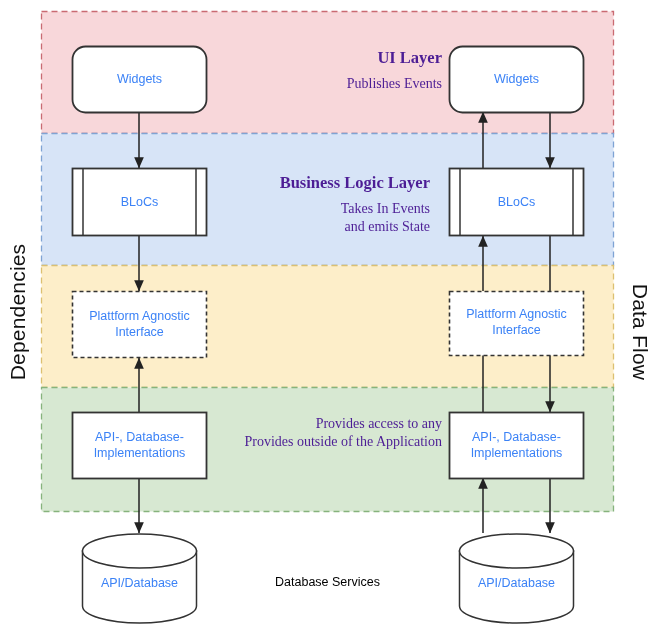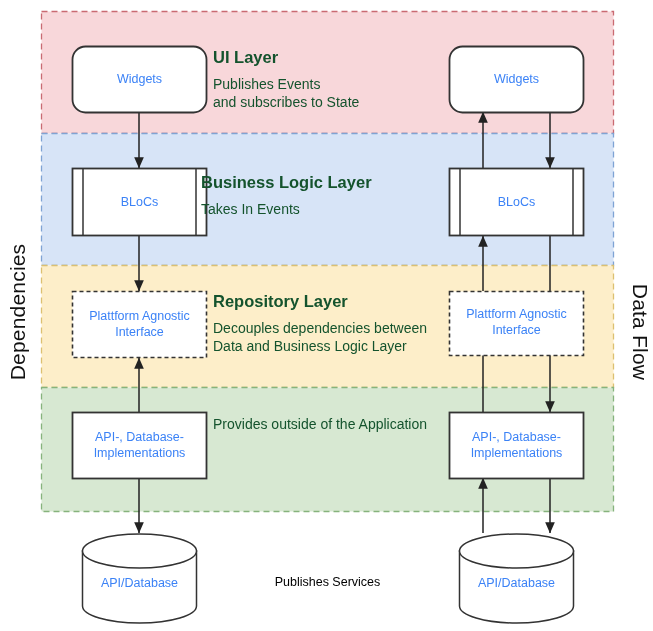--- a/index.html
+++ b/index.html
@@ -40,22 +40,23 @@
   }
   .band-label-right {
     left: 570px;
     top: 320px;
     width: 140px;
     text-align: center;
     transform: rotate(90deg);
   }
   .layer-text {
     position: absolute;
-    text-align: left;
-    color: #14532d;
+    text-align: right;
+    color: #4c1d95;
+    font-family: Liberation Serif, serif;
   }
   .layer-title {
     font-size: 16.5px;
     font-weight: bold;
     line-height: 1.2;
     margin-bottom: 7px;
   }
   .layer-sub {
     font-size: 14px;
     line-height: 1.32;
@@ -152,35 +153,31 @@
       </g>
     </g>
   </svg>
 
   <div class="band-label-left">Dependencies</div>
   <div class="band-label-right">Data Flow</div>
 
   <div class="layer-text" style="left:213px; top:48px; width:229px;">
     <div class="layer-title">UI Layer</div>
     <div class="layer-sub">Publishes Events</div>
-    <div class="layer-sub">and subscribes to State</div>
   </div>
 
   <div class="layer-text" style="left:201px; top:173px; width:229px;">
     <div class="layer-title">Business Logic Layer</div>
     <div class="layer-sub">Takes In Events</div>
-  </div>
-
-  <div class="layer-text" style="left:213px; top:292px; width:229px;">
-    <div class="layer-title">Repository Layer</div>
-    <div class="layer-sub">Decouples dependencies between</div>
-    <div class="layer-sub">Data and Business Logic Layer</div>
-  </div>
+    <div class="layer-sub">and emits State</div>
+  </div>
+
 
   <div class="layer-text" style="left:213px; top:415px; width:229px;">
+    <div class="layer-sub">Provides access to any</div>
     <div class="layer-sub">Provides outside of the Application</div>
   </div>
 
   <div class="node-label" style="left:72px; top:71px; width:135px;">
     <div>Widgets</div>
   </div>
   <div class="node-label" style="left:72px; top:194px; width:135px;">
     <div>BLoCs</div>
   </div>
   <div class="node-label" style="left:72px; top:308px; width:135px;">
@@ -206,15 +203,15 @@
     <div>Interface</div>
   </div>
   <div class="node-label" style="left:449px; top:429px; width:135px;">
     <div>API-, Database-</div>
     <div>Implementations</div>
   </div>
   <div class="node-label" style="left:449px; top:575px; width:135px;">
     <div>API/Database</div>
   </div>
 
-  <div class="ext-label" style="left:240px; top:575px; width:175px;">Publishes Services</div>
+  <div class="ext-label" style="left:240px; top:575px; width:175px;">Database Services</div>
 
 </div>
 
 </body></html>

